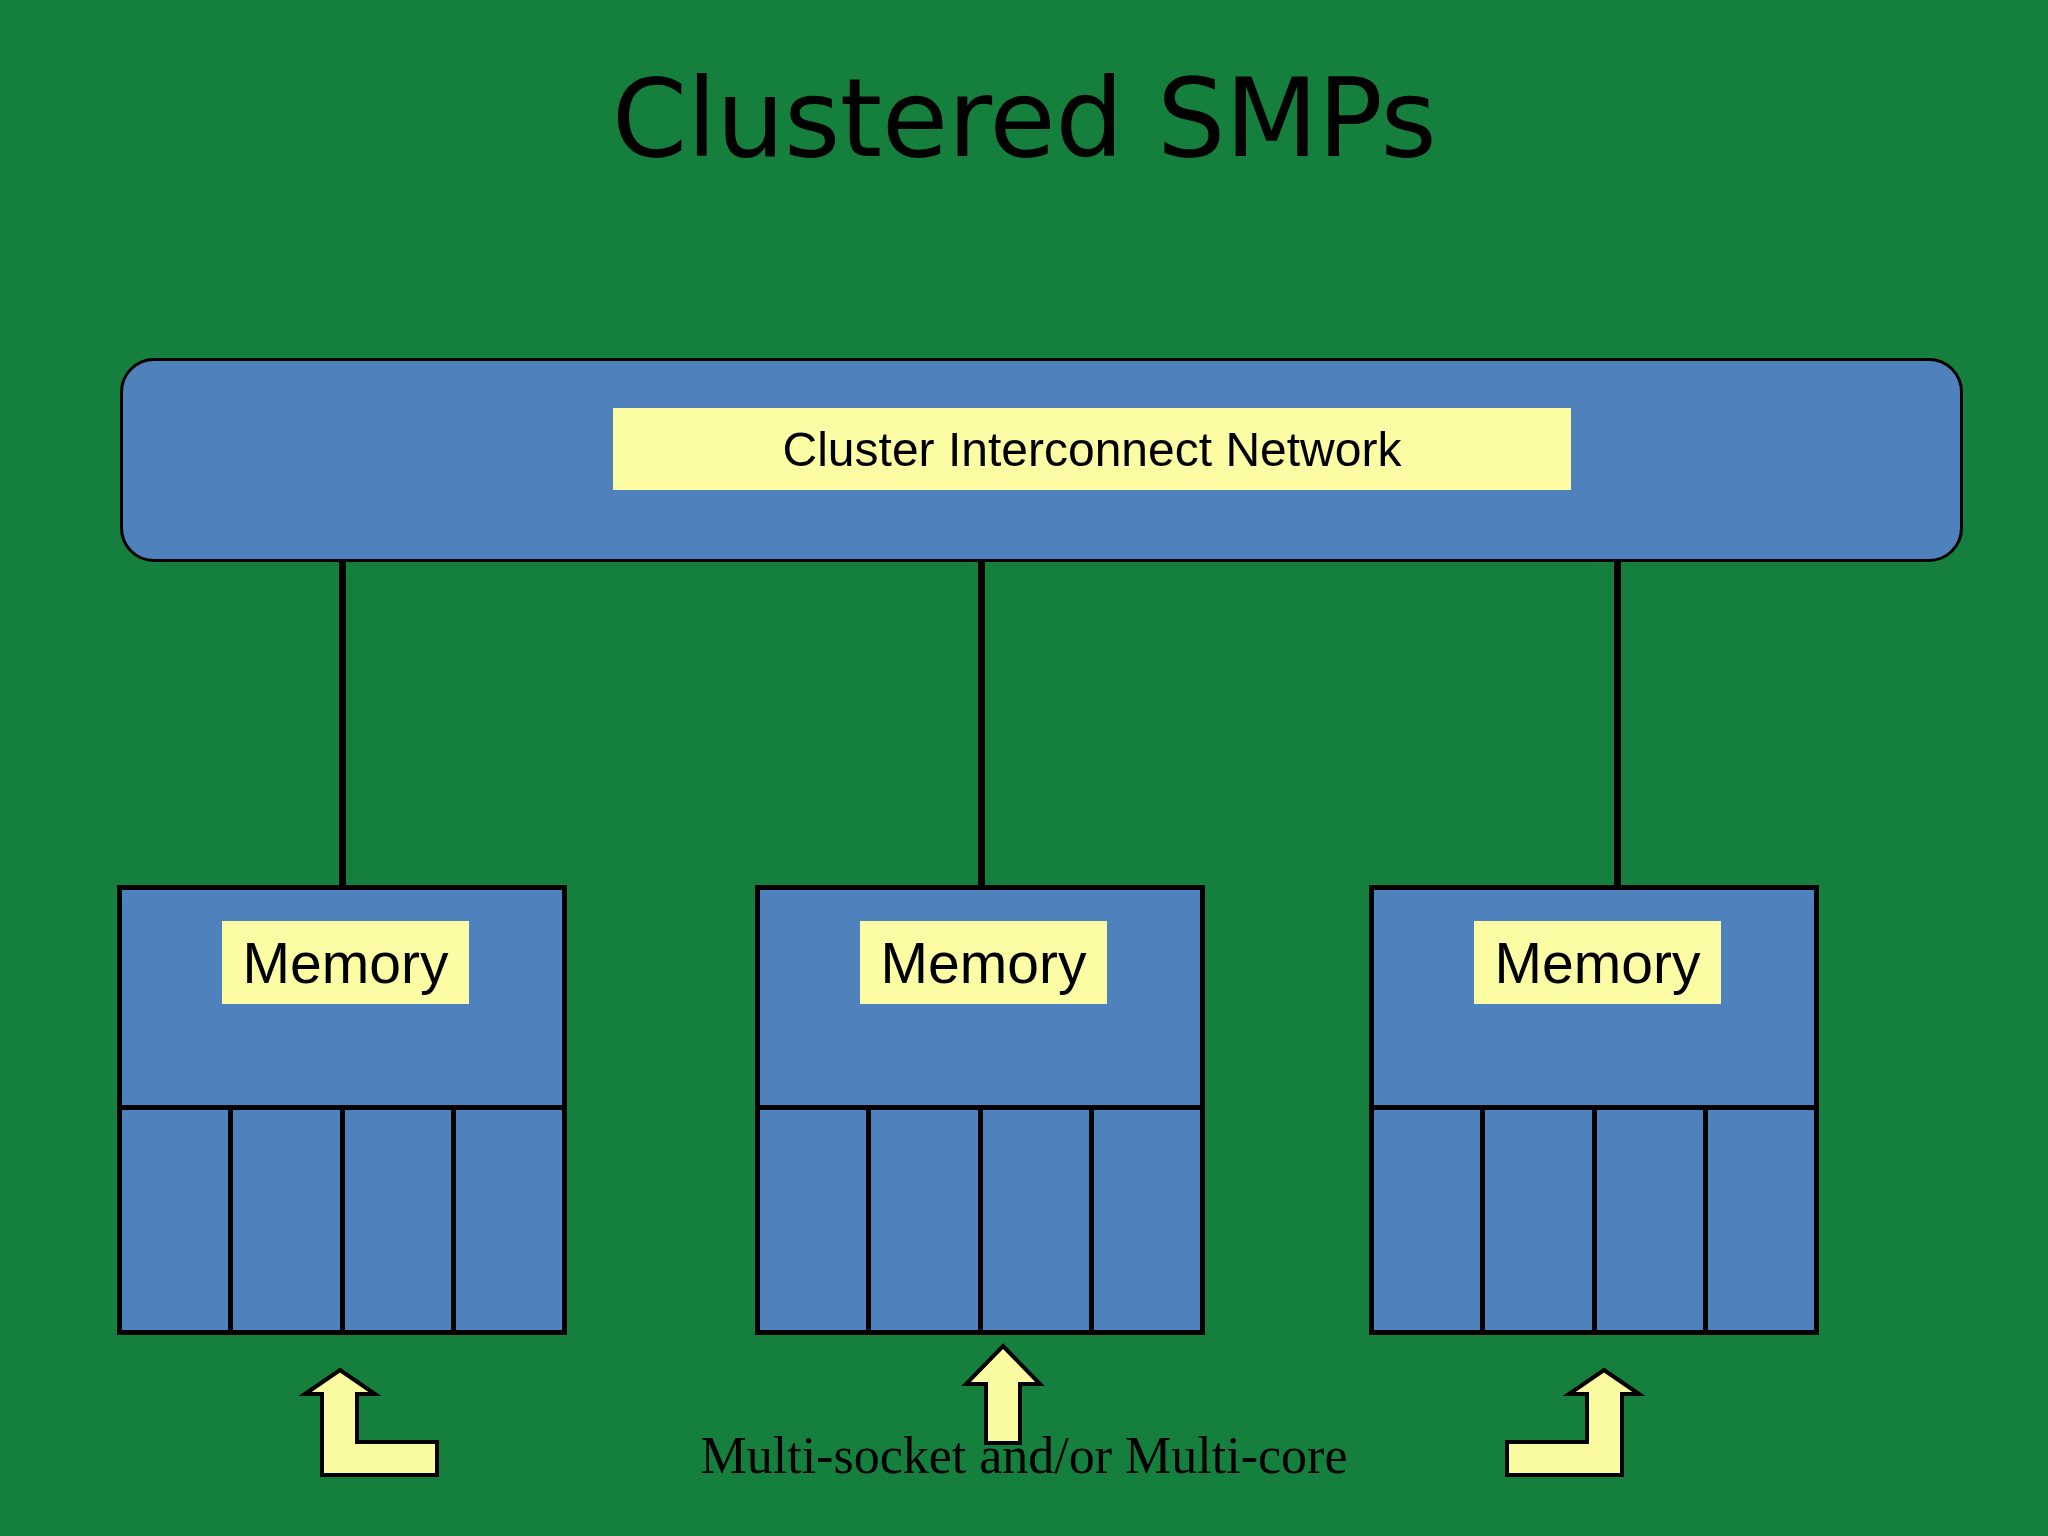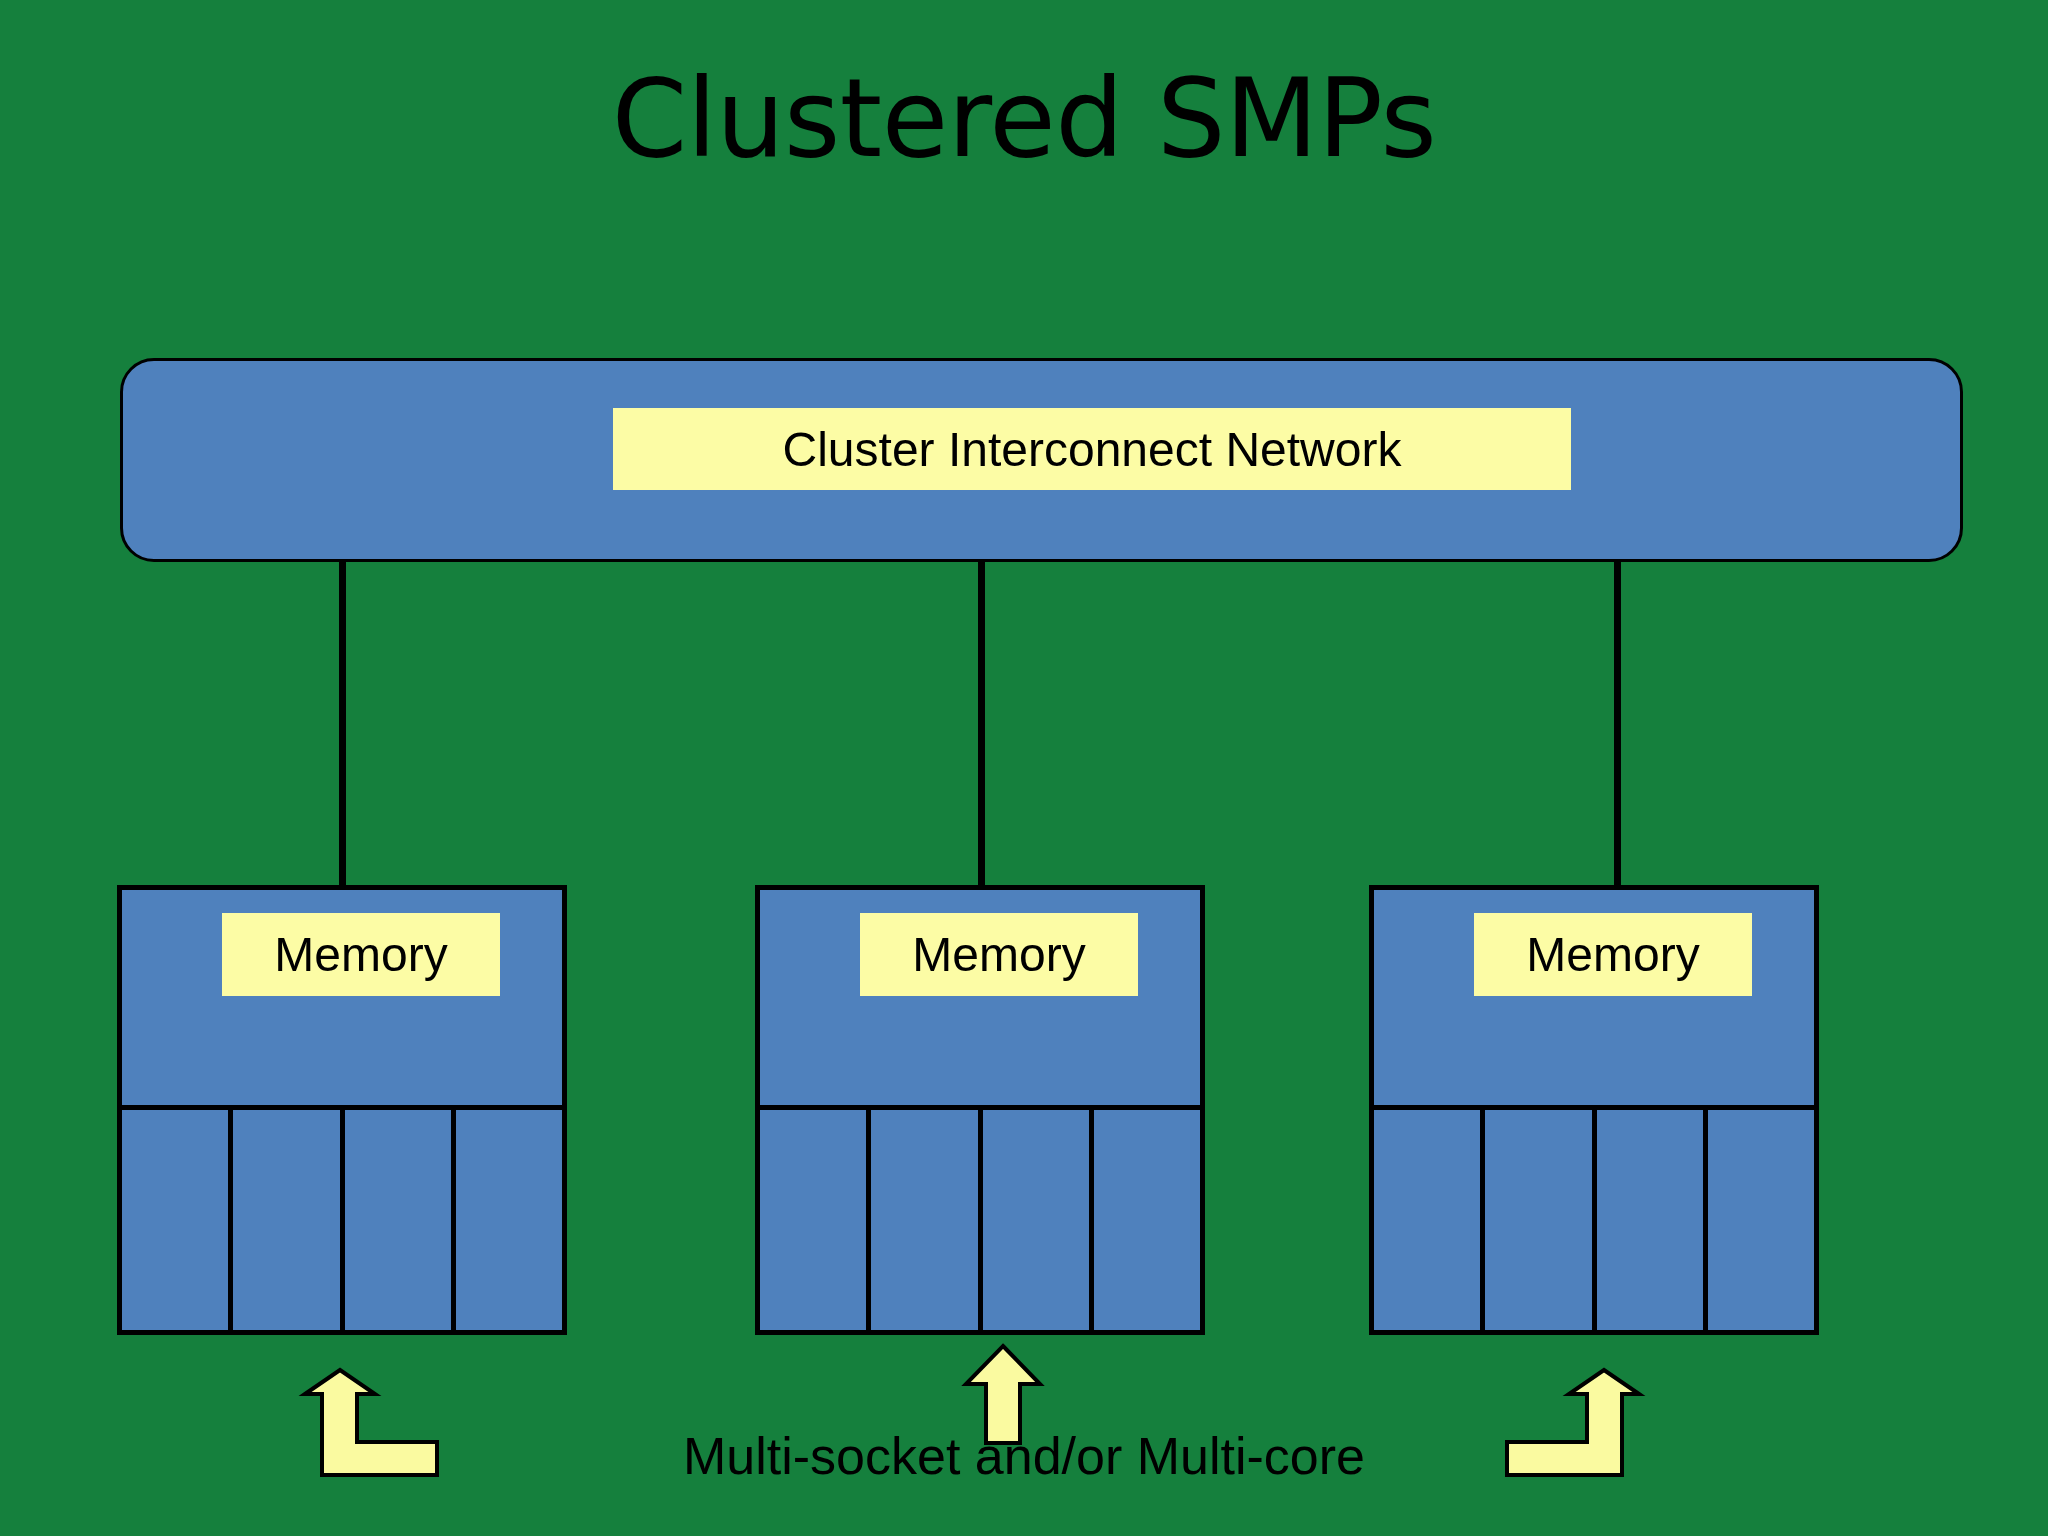--- a/index.html
+++ b/index.html
@@ -79,29 +79,29 @@
     top: 885px;
     width: 450px;
     height: 450px;
     border: 5px solid #000000;
     background: #4F81BD;
     box-sizing: border-box;
   }
   .memory-label {
     position: absolute;
     left: 100px;
-    top: 23px;
-    width: 278px;
+    top: 31px;
+    width: 247px;
     height: 83px;
     background: #FCFCA5;
     display: flex;
     align-items: center;
     justify-content: center;
     font-family: "Liberation Sans", sans-serif;
-    font-size: 48px;
+    font-size: 57px;
     color: #000000;
     white-space: nowrap;
     box-sizing: border-box;
   }
   .core-row {
     position: absolute;
     left: 0;
     bottom: 0;
     width: 100%;
     height: 225px;
@@ -119,21 +119,21 @@
     border-right: none;
   }
 
   
   #bottom-caption {
     position: absolute;
     left: 624px;
     top: 1426px;
     width: 800px;
     text-align: center;
-    font-family: Liberation Sans, sans-serif;
+    font-family: Liberation Serif, serif;
     font-size: 52px;
     color: #000000;
     white-space: nowrap;
   }
 
   
   .arrow-svg {
     position: absolute;
   }
   #arrow-left   { left: 262px;  top: 1360px; }

